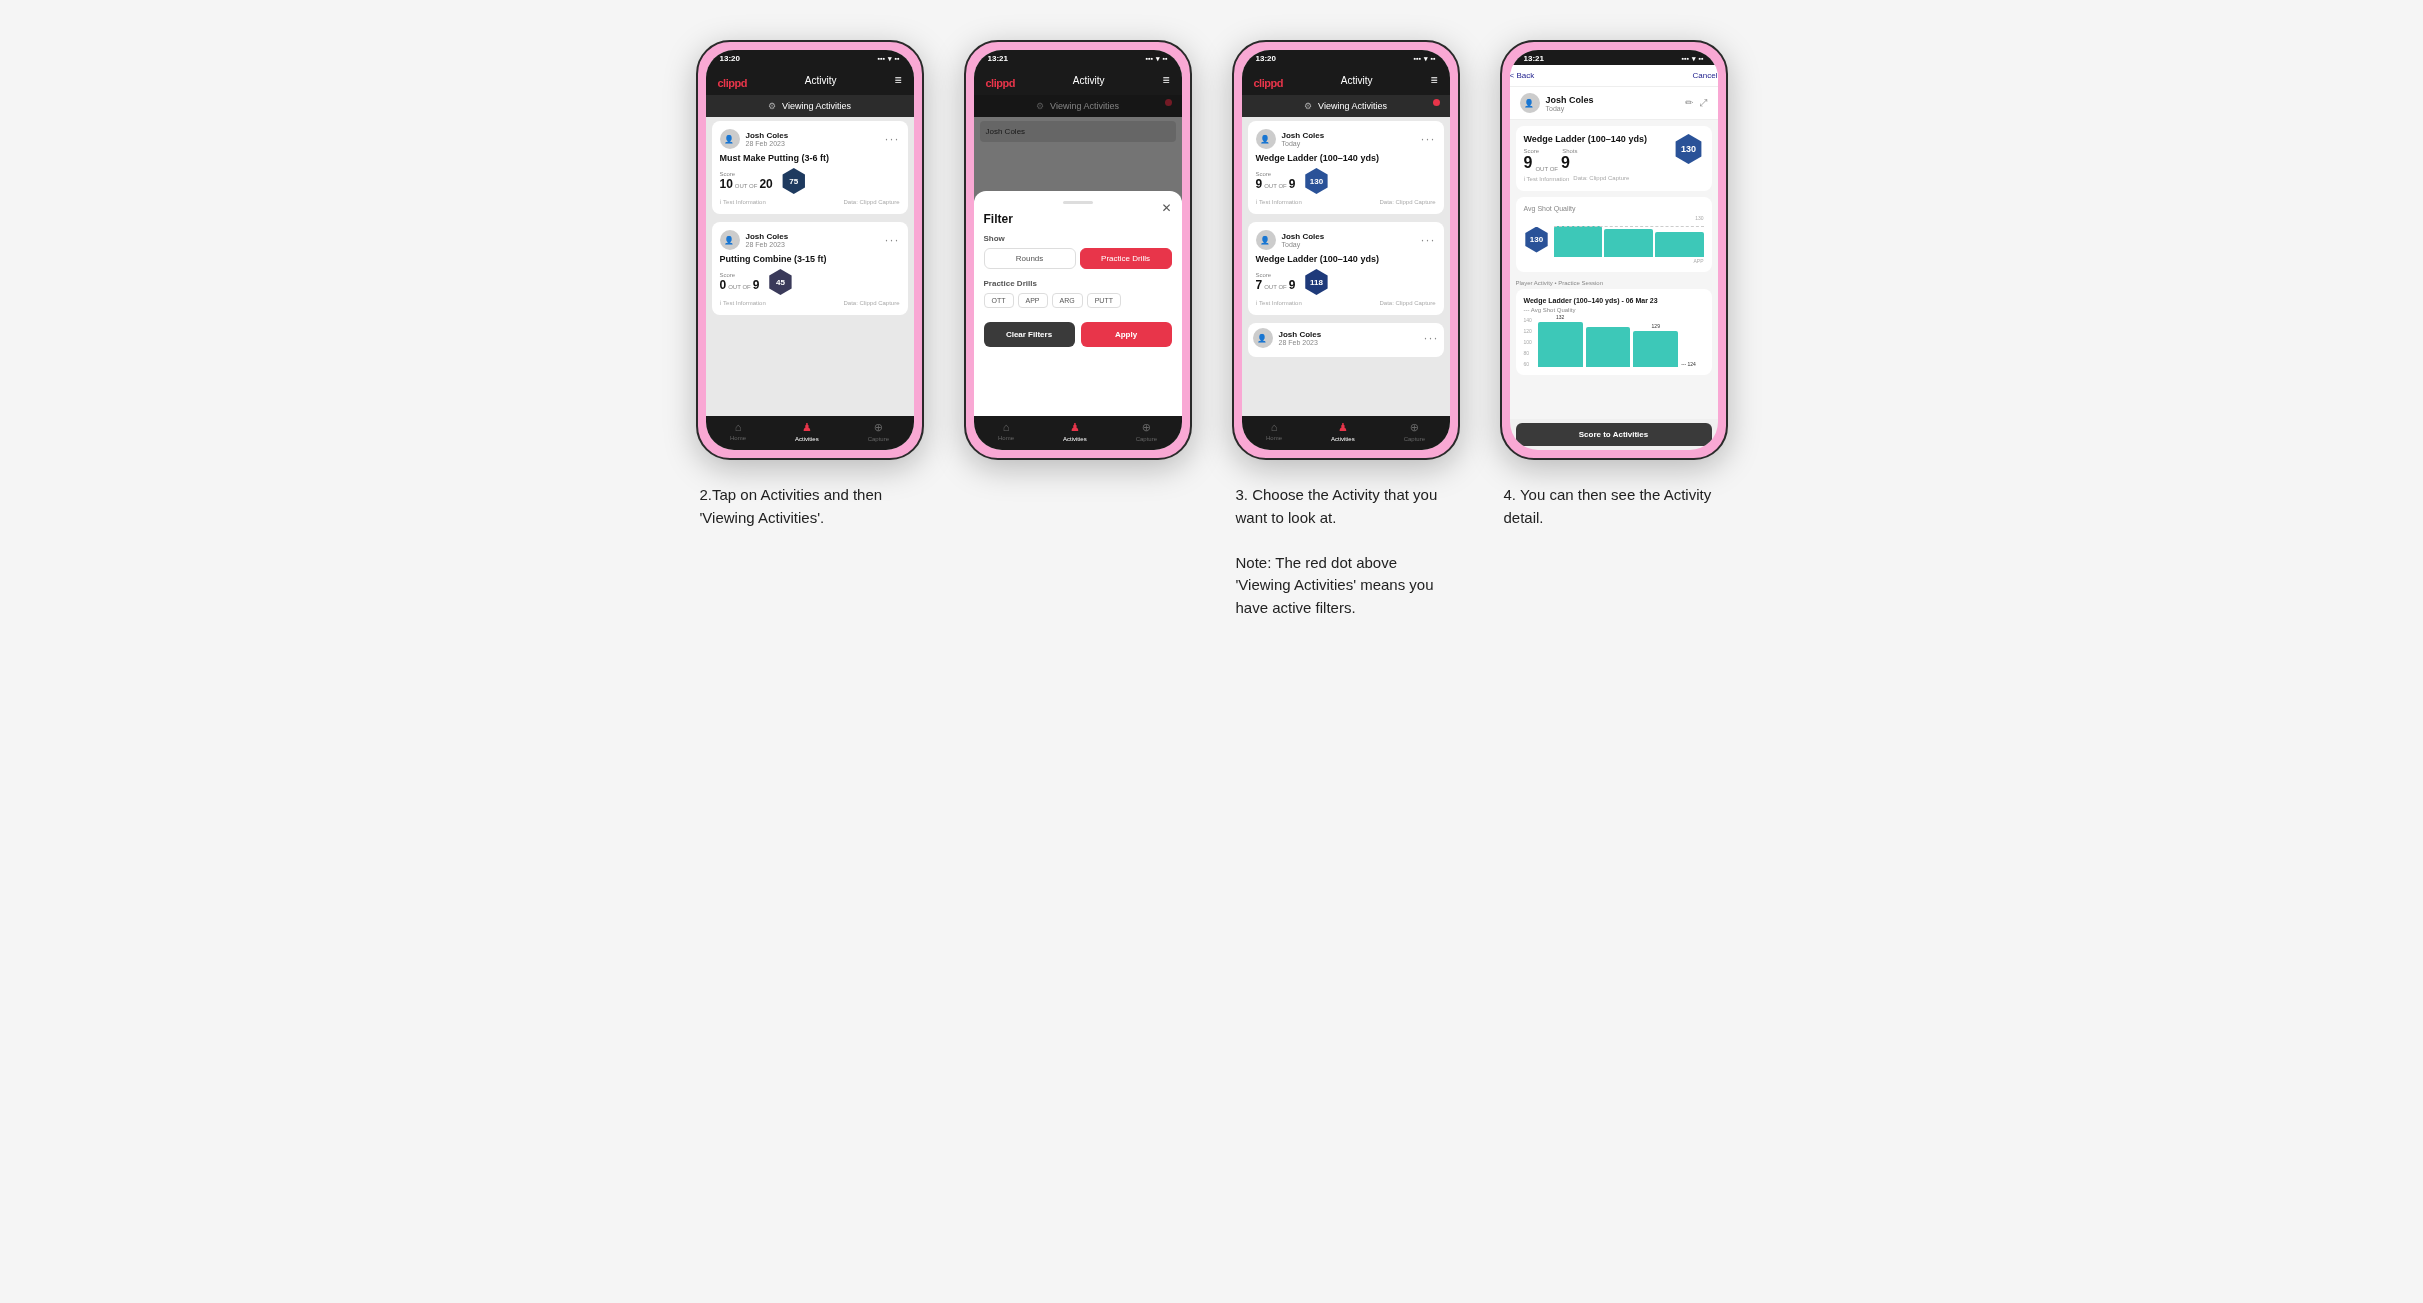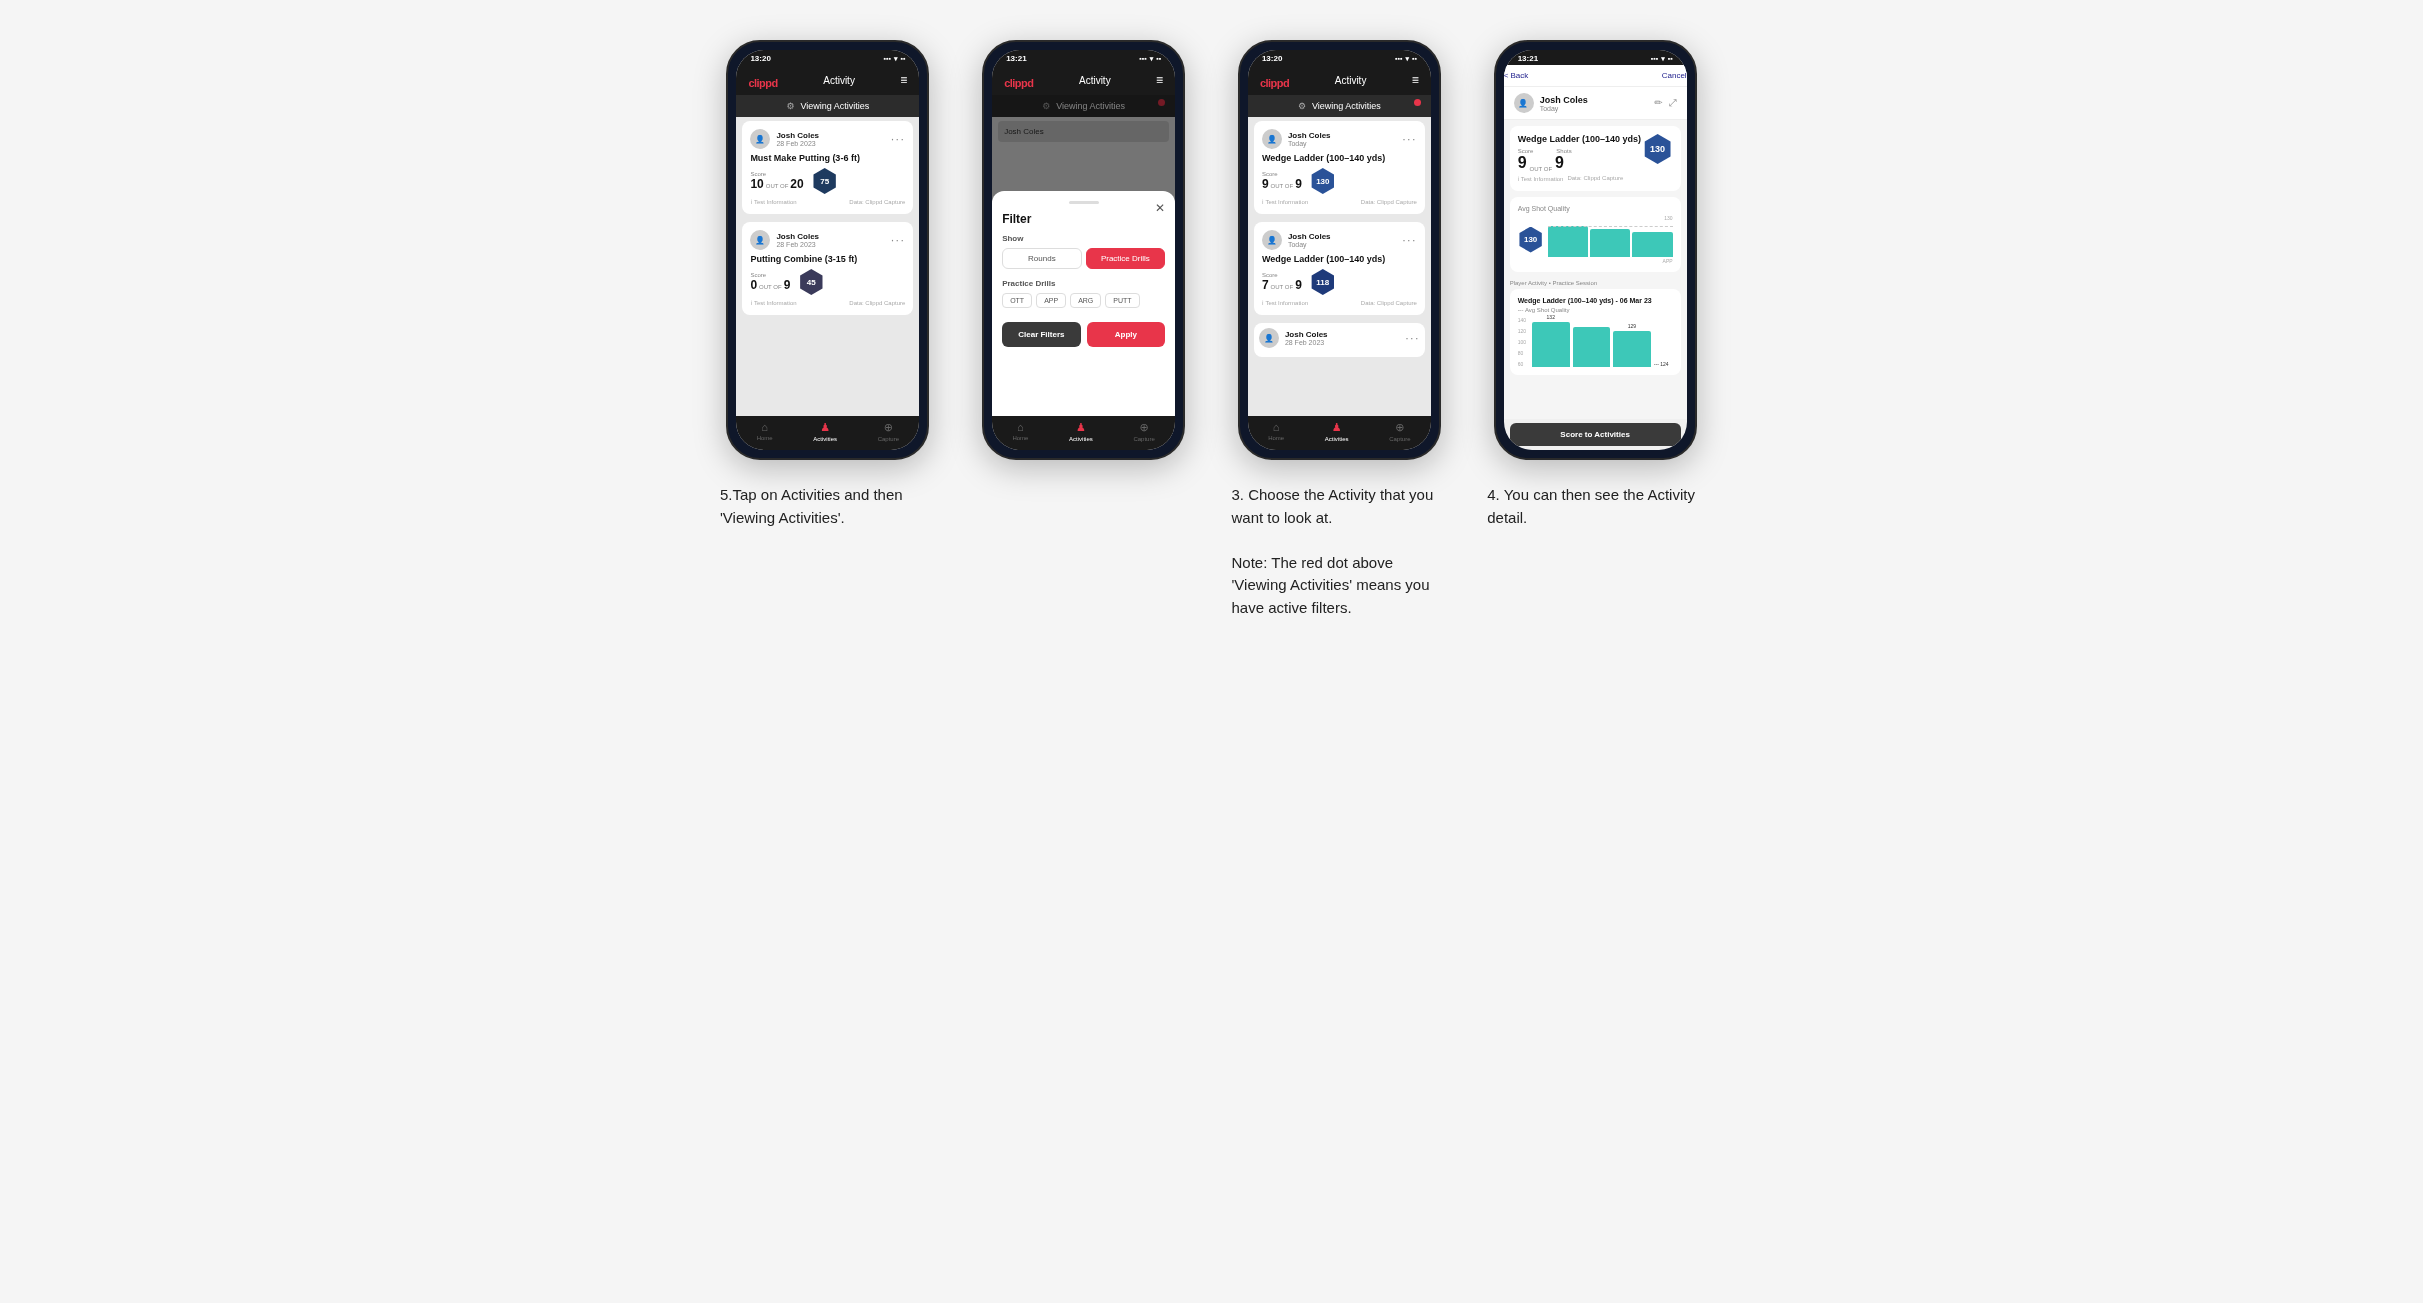--- a/index.html
+++ b/index.html
@@ -19,23 +19,23 @@
       max-width: 1300px;
     }
     .phone-column {
       display: flex;
       flex-direction: column;
       align-items: center;
       gap: 24px;
       flex: 1;
     }
     .phone-frame {
-      width: 203px;
+      width: 228px;
       height: 420px;
-      background: #0f172a;
+      background: #f9a8d4;
       border-radius: 34px;
       padding: 8px;
       box-shadow: 0 8px 32px rgba(0,0,0,0.25);
       position: relative;
       border: 2px solid #2a2a2a;
     }
     .phone-screen {
       width: 100%;
       height: 100%;
       background: #f0f0f0;
@@ -571,21 +571,21 @@
             <span class="bottom-nav-label active">Activities</span>
           </div>
           <div class="bottom-nav-item">
             <span class="bottom-nav-icon">⊕</span>
             <span class="bottom-nav-label">Capture</span>
           </div>
         </div>
       </div>
     </div>
     <div class="caption">
-      <span class="step">5.Tap on Activities and then 'Viewing Activities'.</span>
+      <span class="step">2.Tap on Activities and then 'Viewing Activities'.</span>
     </div>
   </div>
 
   <div class="phone-column">
     <div class="phone-frame">
       <div class="phone-screen">
 
         <div class="status-bar">
           <span>13:21</span>
           <div class="status-icons">

